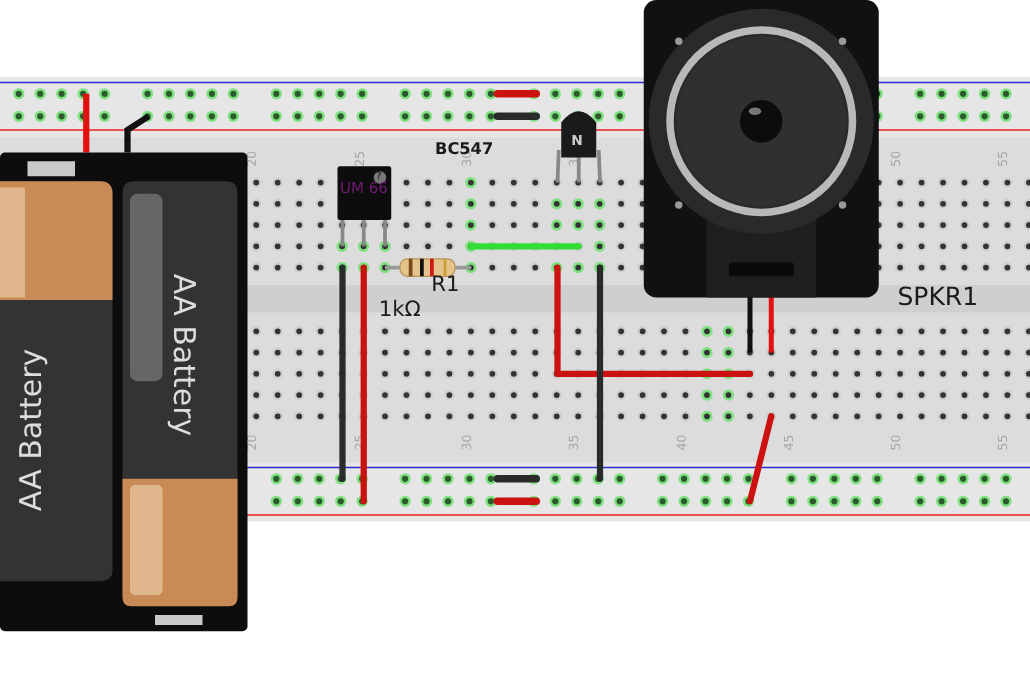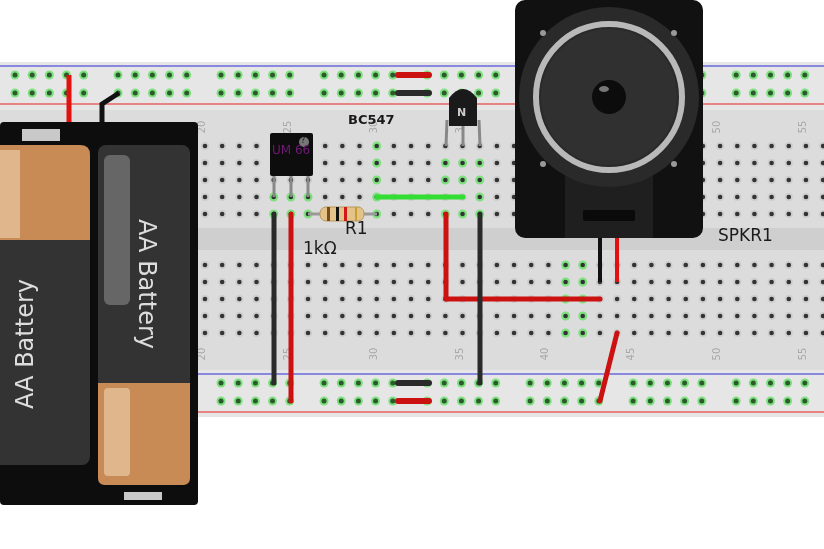--- a/index.html
+++ b/index.html
@@ -1409,15 +1409,15 @@
     <rect x="124" y="492" width="38" height="8" fill="#c9c9c9"></rect>
   </g>
 </svg>
 
 <div class="lbl" style="left:272px;top:143px;font-size:12px;color:#701a75;">UM 66</div>
 <div class="lbl" style="left:301px;top:136px;font-size:8px;color:#111;">?</div>
 <div class="lbl" style="left:348px;top:112px;font-size:13px;font-weight:bold;">BC547</div>
 <div class="lbl" style="left:457px;top:106px;font-size:11px;color:#ccc;font-weight:bold;">N</div>
 <div class="lbl" style="left:316px;top:218px;font-size:17px;margin-left:29px;">R1</div>
 <div class="lbl" style="left:303px;top:238px;font-size:17px;">1kΩ</div>
-<div class="lbl" style="left:718px;top:225px;font-size:17px;">SPKR1</div>
+<div class="lbl" style="left:718px;top:225px;font-size:20px;">SPKR1</div>
 <div class="lbl" style="left:-40px;top:330px;font-size:24px;color:#ddd;transform:rotate(-90deg);">AA Battery</div>
 <div class="lbl" style="left:82px;top:270px;font-size:24px;color:#ddd;transform:rotate(90deg);">AA Battery</div>
 
 </body></html>

